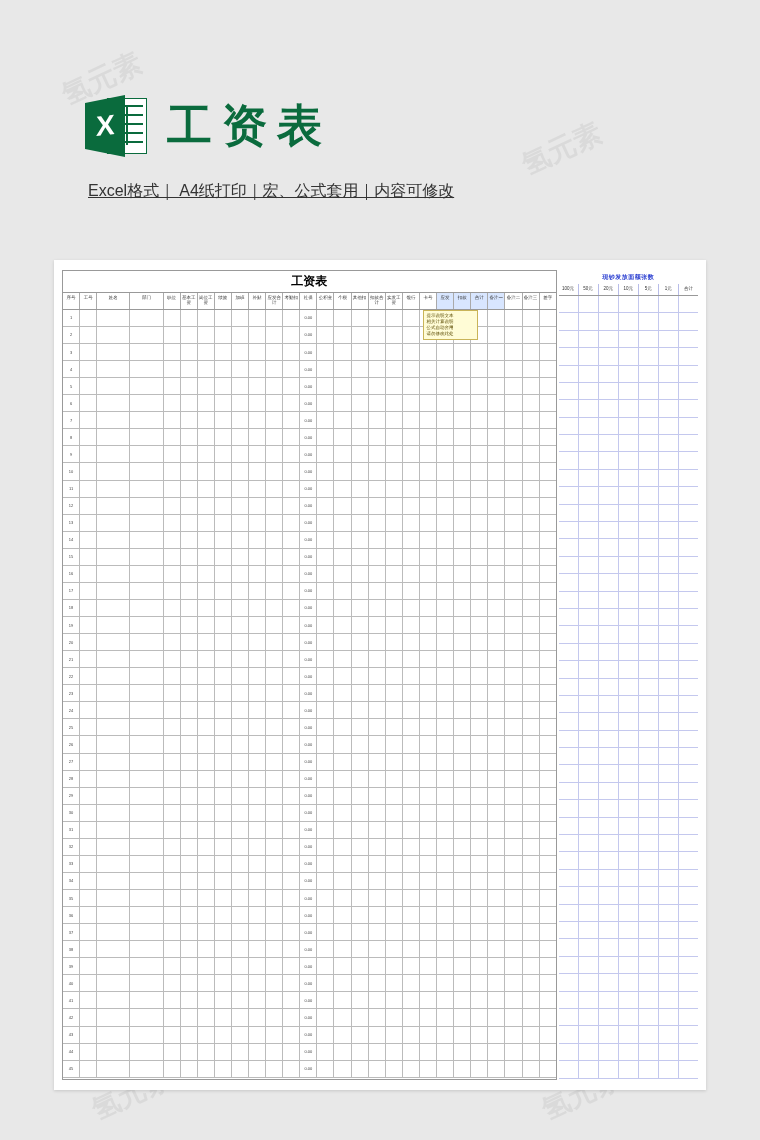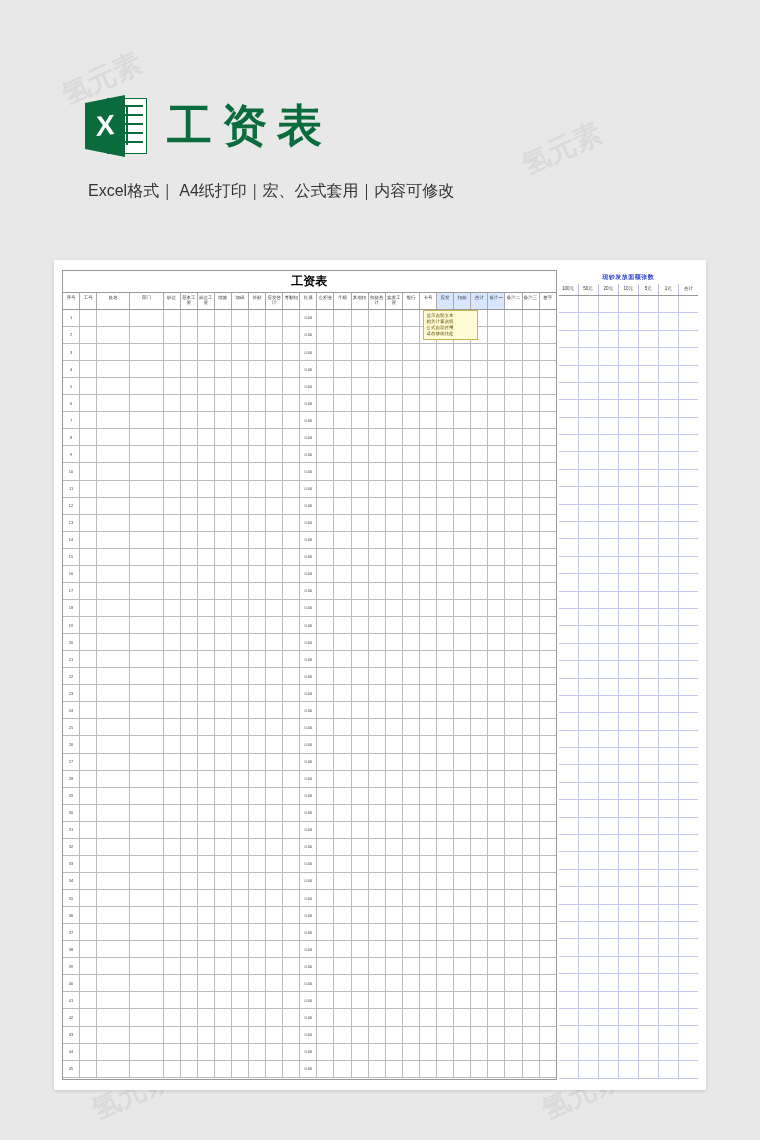--- a/index.html
+++ b/index.html
@@ -71,20 +71,21 @@
     font-size: 45px;
     font-weight: 800;
     color: #0a6b3d;
     letter-spacing: 10px;
     margin-left: 20px;
   }
   .subtitle {
     font-size: 16px;
     color: #333;
     padding: 14px 0 0 88px;
+    text-decoration: underline;
   }
   .sheet-wrap {
     position: absolute;
     left: 54px;
     top: 260px;
     width: 652px;
     height: 830px;
     background: #fff;
     box-shadow: 0 1px 3px rgba(0,0,0,0.15);
     padding: 10px 8px;

